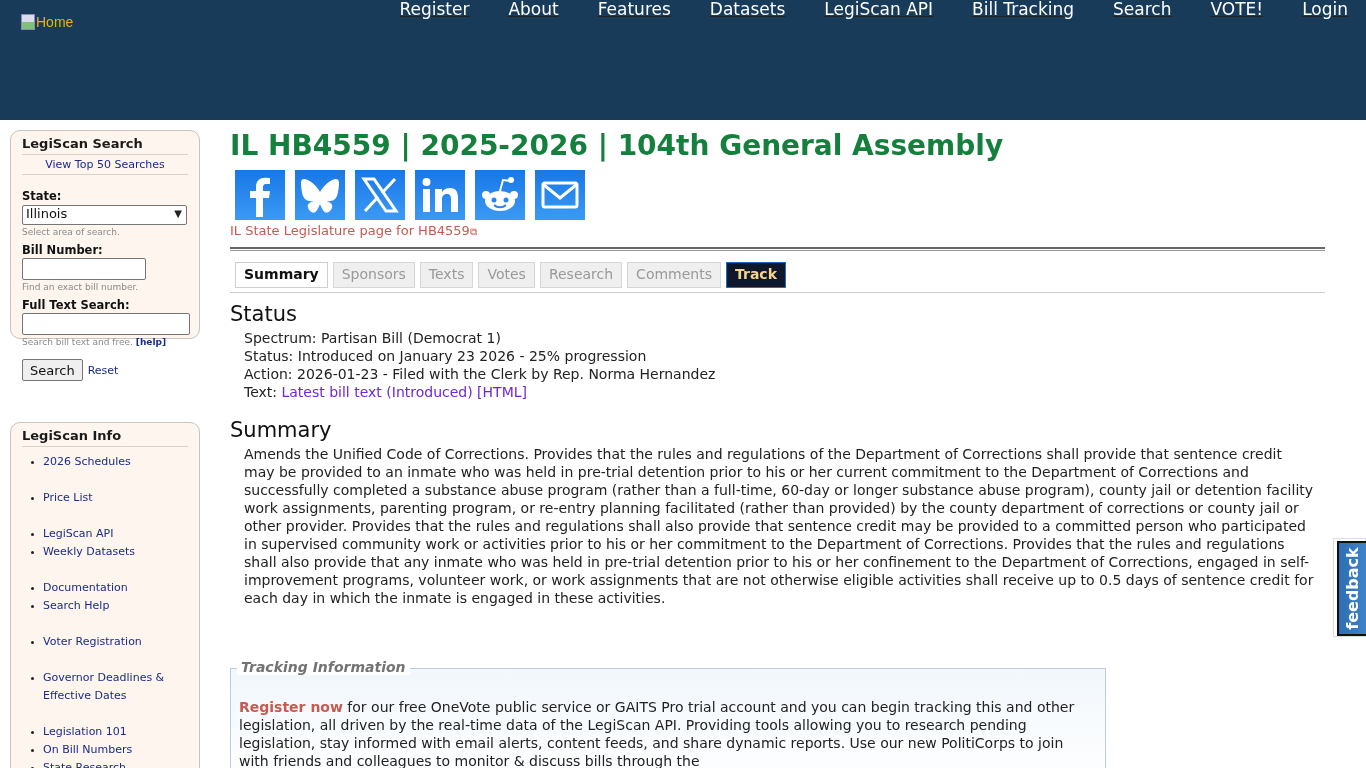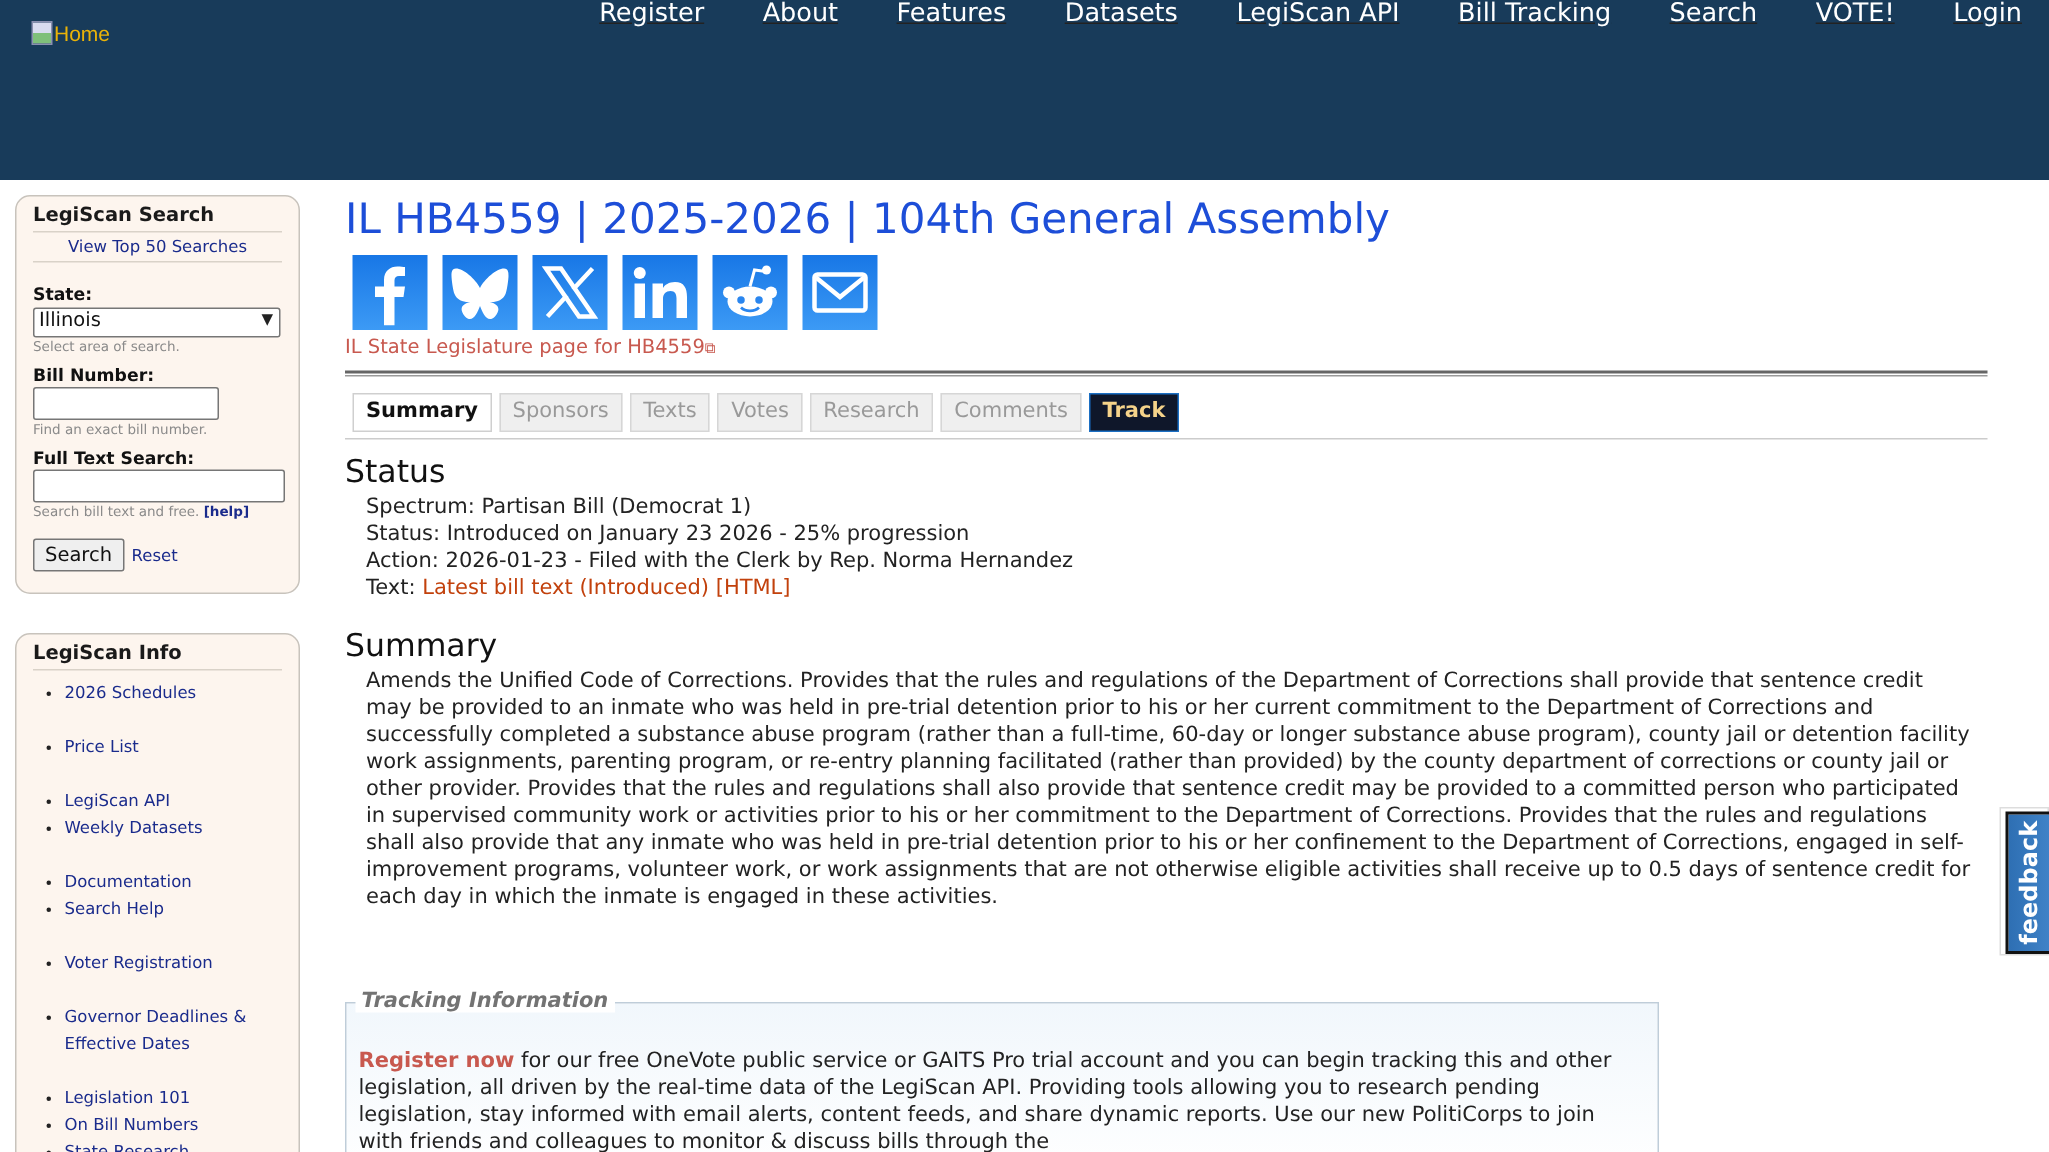--- a/index.html
+++ b/index.html
@@ -41,21 +41,21 @@
   .sidebox {
     position: absolute; left: 10px; width: 190px;
     background: #fdf5ee;
     border: 1px solid #c8c3bc; border-radius: 10px;
     padding: 5px 11px;
   }
   .sidebox h3 {
     margin: 0; font-size: 13px; font-weight: bold; color: #1a1a1a;
     padding-bottom: 3px; border-bottom: 1px solid #d9d2c8;
   }
-  .search-box { top: 130px; height: 266px; }
+  .search-box { top: 130px; height: 209px; }
   .top50 {
     display: block; text-align: center; font-size: 11px; color: #1a2b8c;
     padding: 3px 0 3px; border-bottom: 1px solid #d9d2c8;
   }
   .field-label { font-size: 11.5px; font-weight: bold; color: #111; margin-top: 14px; }
   .field-label.tight { margin-top: 6px; }
   .state-select {
     display: block; width: 165px; height: 20px; margin-top: 2px;
     font-size: 13px; padding: 0 3px; border: 1px solid #767676; border-radius: 2px;
     background: #fff; position: relative;
@@ -85,21 +85,21 @@
   }
   .info-list li::before {
     content: ""; position: absolute; left: 0; top: 8px; width: 3px; height: 3px; background: #222; border-radius: 50%;
   }
   .info-list li.gap { margin-top: 18px; }
   .info-list li a { color: #1a2b8c; }
 
   
   .main { position: absolute; left: 230px; top: 128px; width: 1095px; }
   .page-title {
-    font-size: 28px; font-weight: normal; color: #1d4ed8; margin: 0; line-height: 36px;
+    font-size: 28px; font-weight: bold; color: #15803d; margin: 0; line-height: 36px;
     font-family: "DejaVu Sans", sans-serif;
   }
   .share-row { display: flex; gap: 10px; margin-top: 6px; margin-left: 5px; }
   .share-btn {
     width: 50px; height: 50px;
     background: linear-gradient(180deg, #1877e6 0%, #3c9af5 100%);
     display: flex; align-items: center; justify-content: center;
   }
   .bill-heading { font-size: 28px; margin: 2px 0 0; line-height: 32px; color: #111; font-weight: normal; }
   .bill-heading .state { color: #c8594f; }
@@ -112,21 +112,21 @@
   .tab {
     font-size: 14px; padding: 3px 8px; height: 26px;
     border: 1px solid #d6d6d6; background: #efefef; color: #999;
   }
   .tab.active { background: #fff; color: #111; font-weight: bold; border-color: #cfcfcf; }
   .tab.track { background: #0f172a; color: #f5d38a; font-weight: bold; border-color: #1b6fc3; }
 
   .section-h { font-size: 21px; font-weight: normal; margin: 8px 0 0; color: #111; line-height: 26px; }
   .status-lines { padding-left: 14px; margin-top: 2px; }
   .status-lines div { font-size: 14px; line-height: 18px; color: #222; }
-  .status-lines a { color: #c2410c; }
+  .status-lines a { color: #6d28d9; }
   .summary-h { margin-top: 16px; }
   .summary-text { padding-left: 14px; font-size: 14px; line-height: 18px; color: #222; margin-top: 2px; width: 1085px; }
 
   .tracking {
     position: absolute; left: 0; top: 540px; width: 876px; height: 120px;
     border: 1px solid #bfcdd9; background: linear-gradient(180deg, #f1f7fc, #ffffff);
   }
   .tracking-legend {
     position: absolute; left: 6px; top: -10px; background: #fff; padding: 0 4px;
     font-size: 14px; font-weight: bold; color: #737373; font-style: italic;

